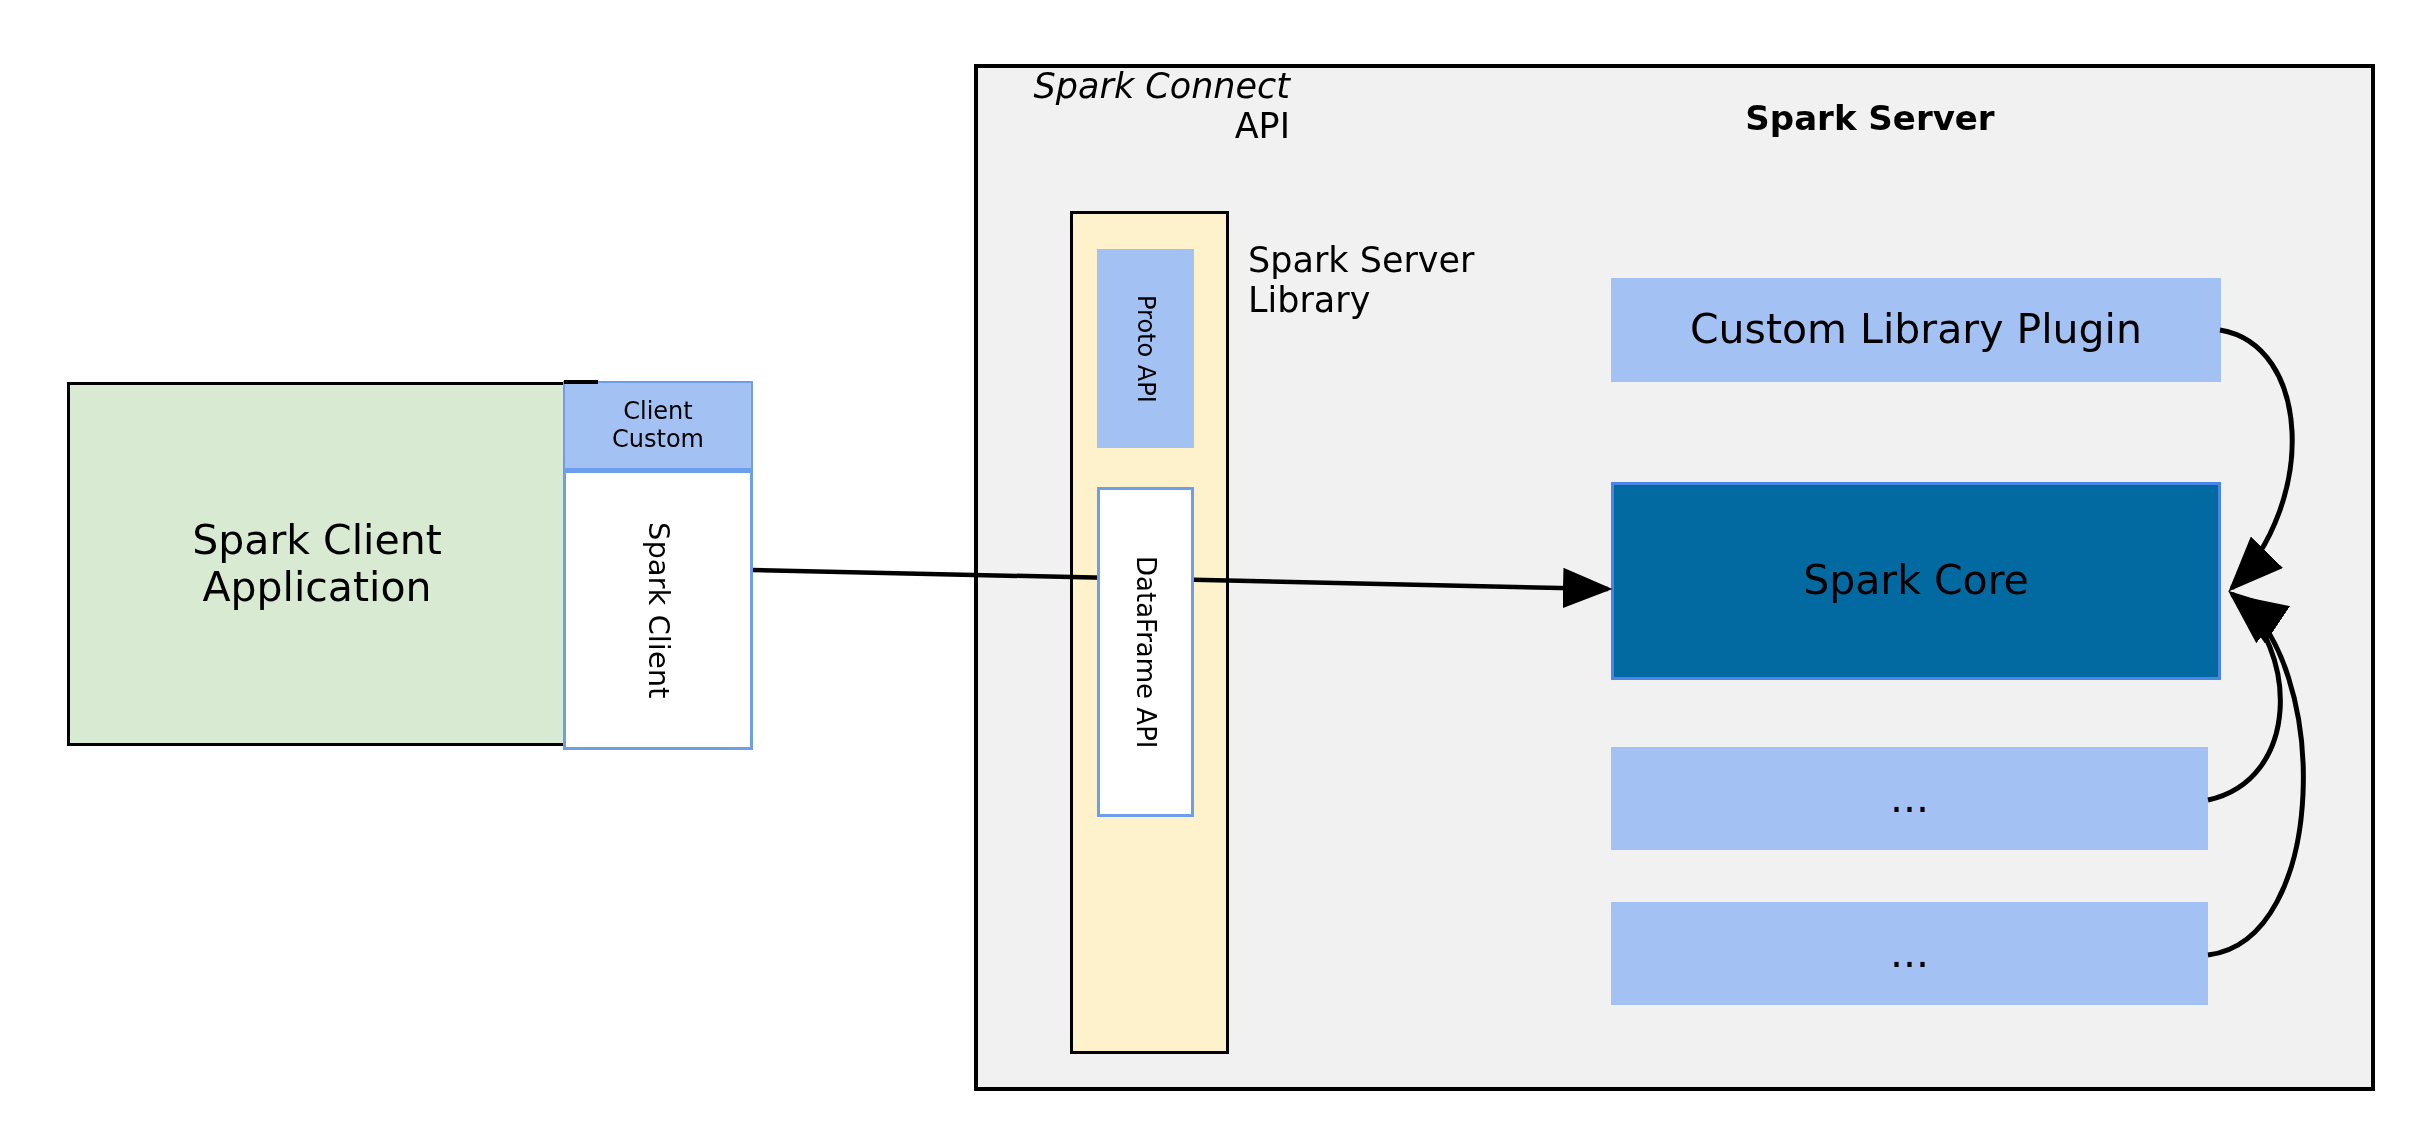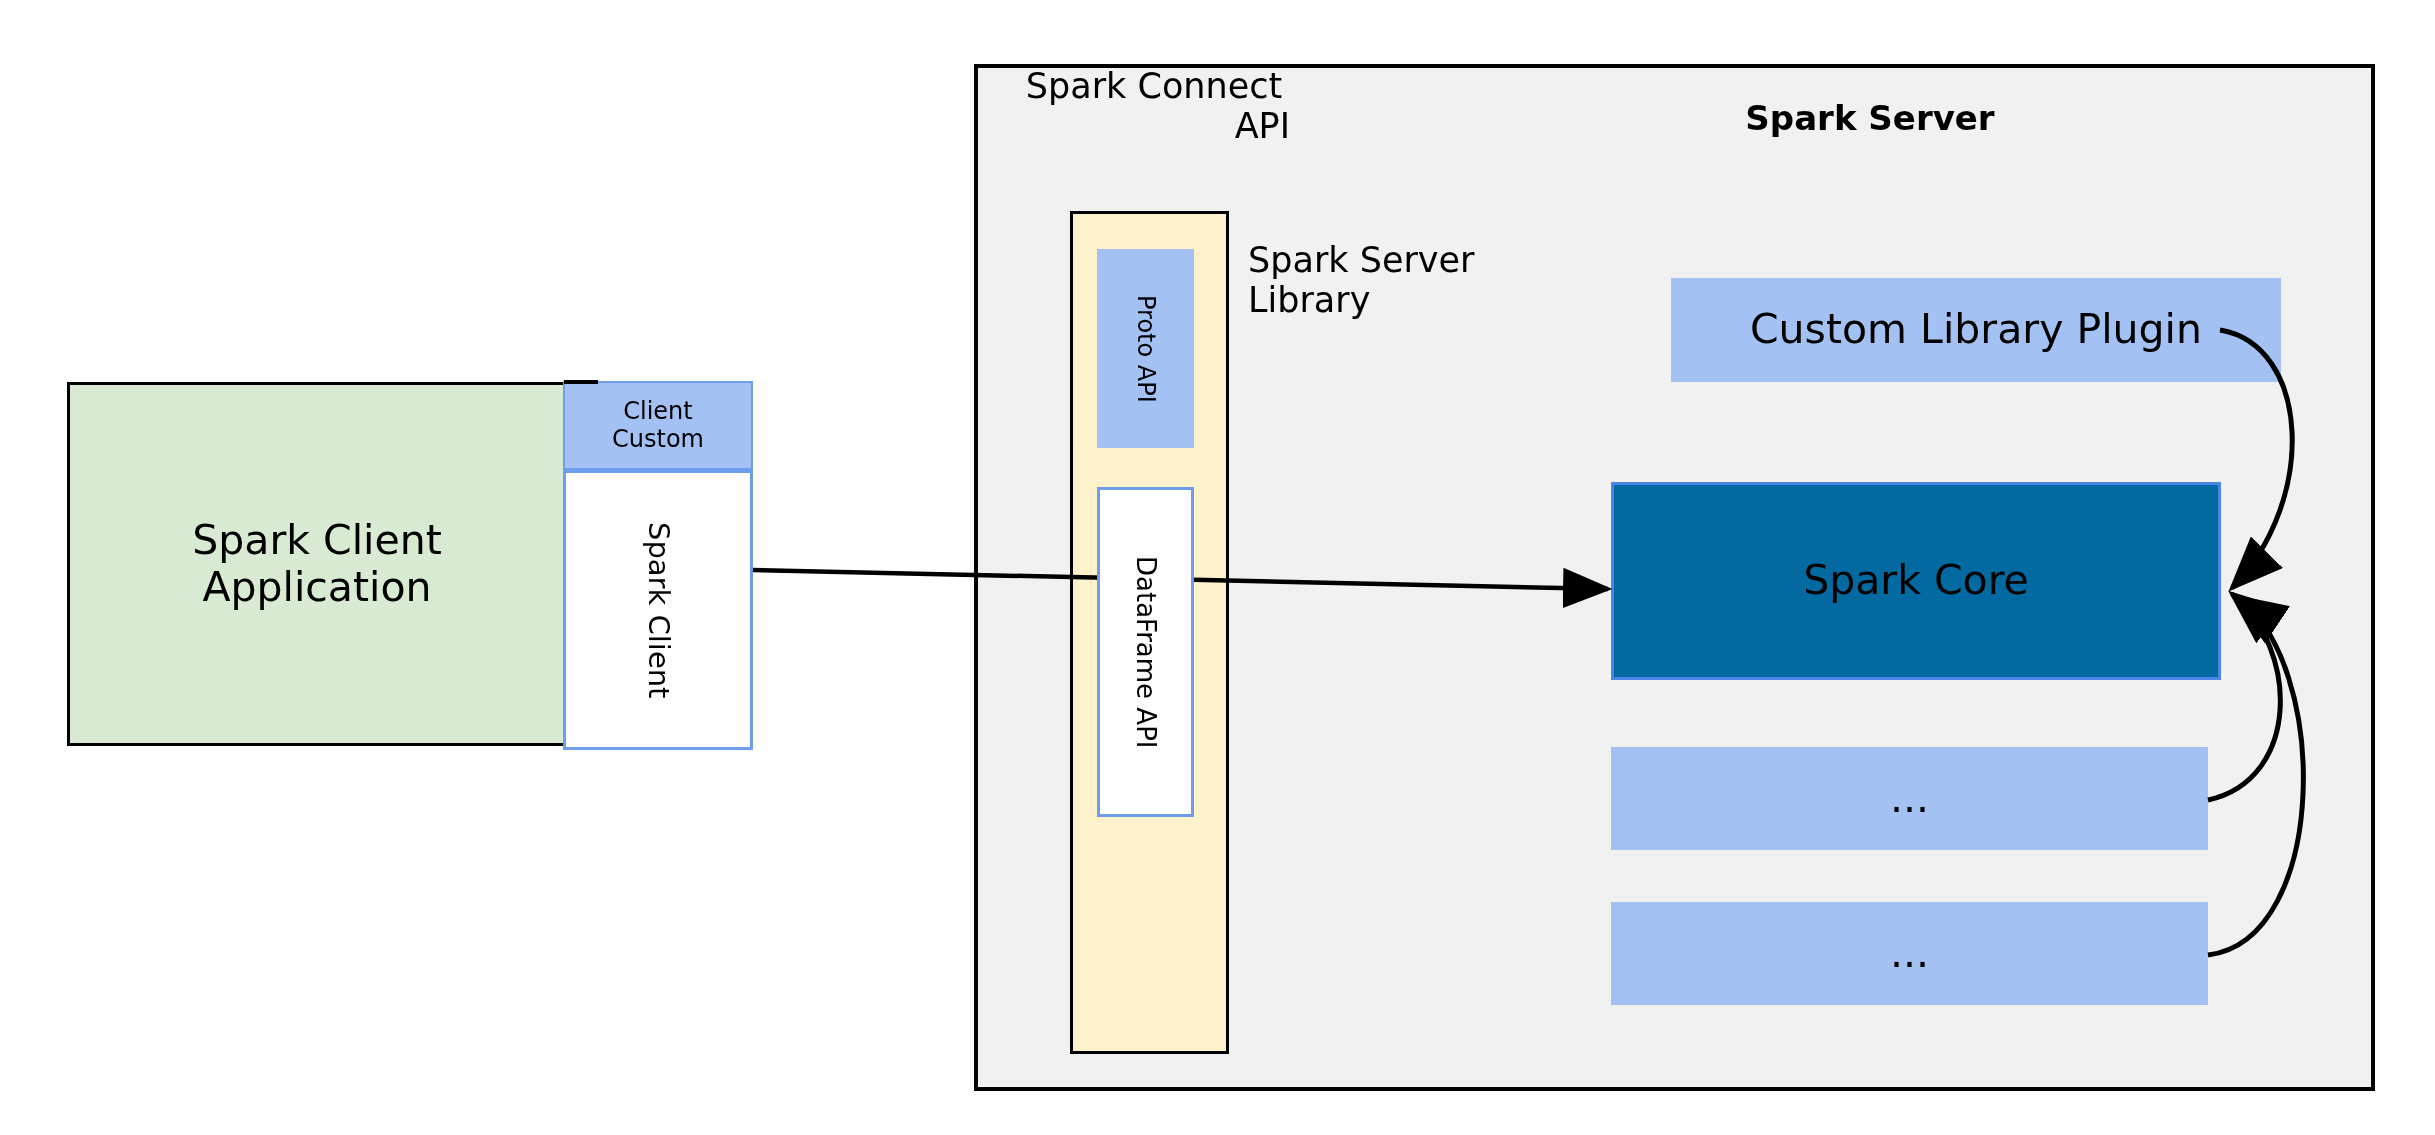--- a/index.html
+++ b/index.html
@@ -69,21 +69,21 @@
     box-sizing: border-box;
     z-index: 1;
   }
   #connect-api-label {
     left: 1000px; top: 66px; width: 290px; height: 90px;
     font-size: 35px;
     z-index: 5;
     display: block;
     text-align: center;
   }
-  #connect-api-label .l1 { display:block; text-align: center; padding-left: 18px;}
+  #connect-api-label .l1 { display:block; text-align: right; padding-left: 18px; font-style: italic;}
   #connect-api-label .l2 { display:block; text-align: right;}
   #server-title {
     left: 1680px; top: 96px; width: 380px; height: 46px;
     font-size: 34px;
     font-weight: bold;
     z-index: 5;
   }
   #server-library-label {
     left: 1248px; top: 240px; width: 300px; height: 100px;
     font-size: 35px;
@@ -107,21 +107,21 @@
   }
   #dataframe-api {
     left: 1097px; top: 487px; width: 97px; height: 330px;
     background: #ffffff;
     border: 3px solid #6d9eeb;
     font-size: 26px;
     z-index: 7;
   }
   
   #custom-library-plugin {
-    left: 1671px; top: 278px; width: 610px; height: 104px;
+    left: 1611px; top: 278px; width: 610px; height: 104px;
     background: #A3C2F3;
     font-size: 41px;
     z-index: 3;
   }
   #spark-core {
     left: 1611px; top: 482px; width: 610px; height: 198px;
     background: #0369a1;
     border: 3px solid #4a86e8;
     font-size: 41px;
     z-index: 3;

